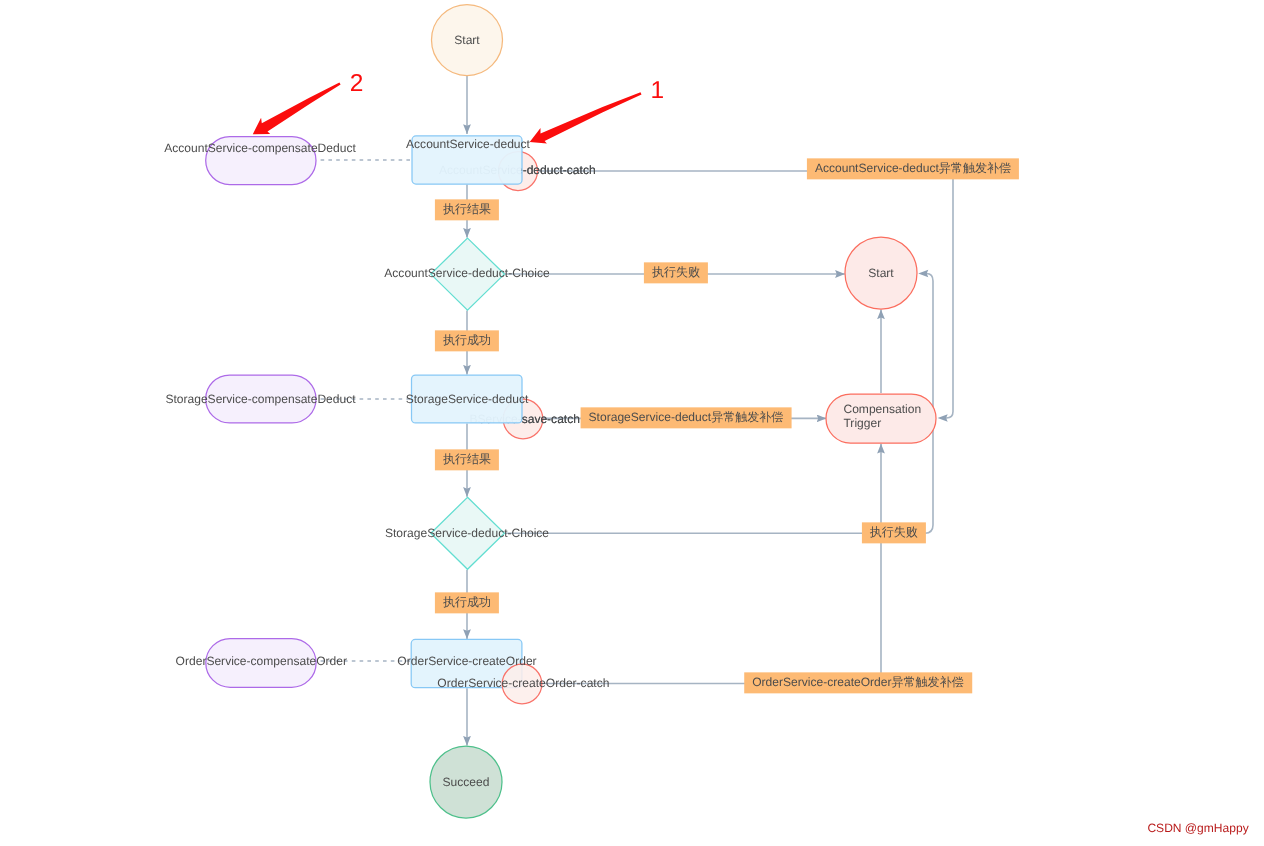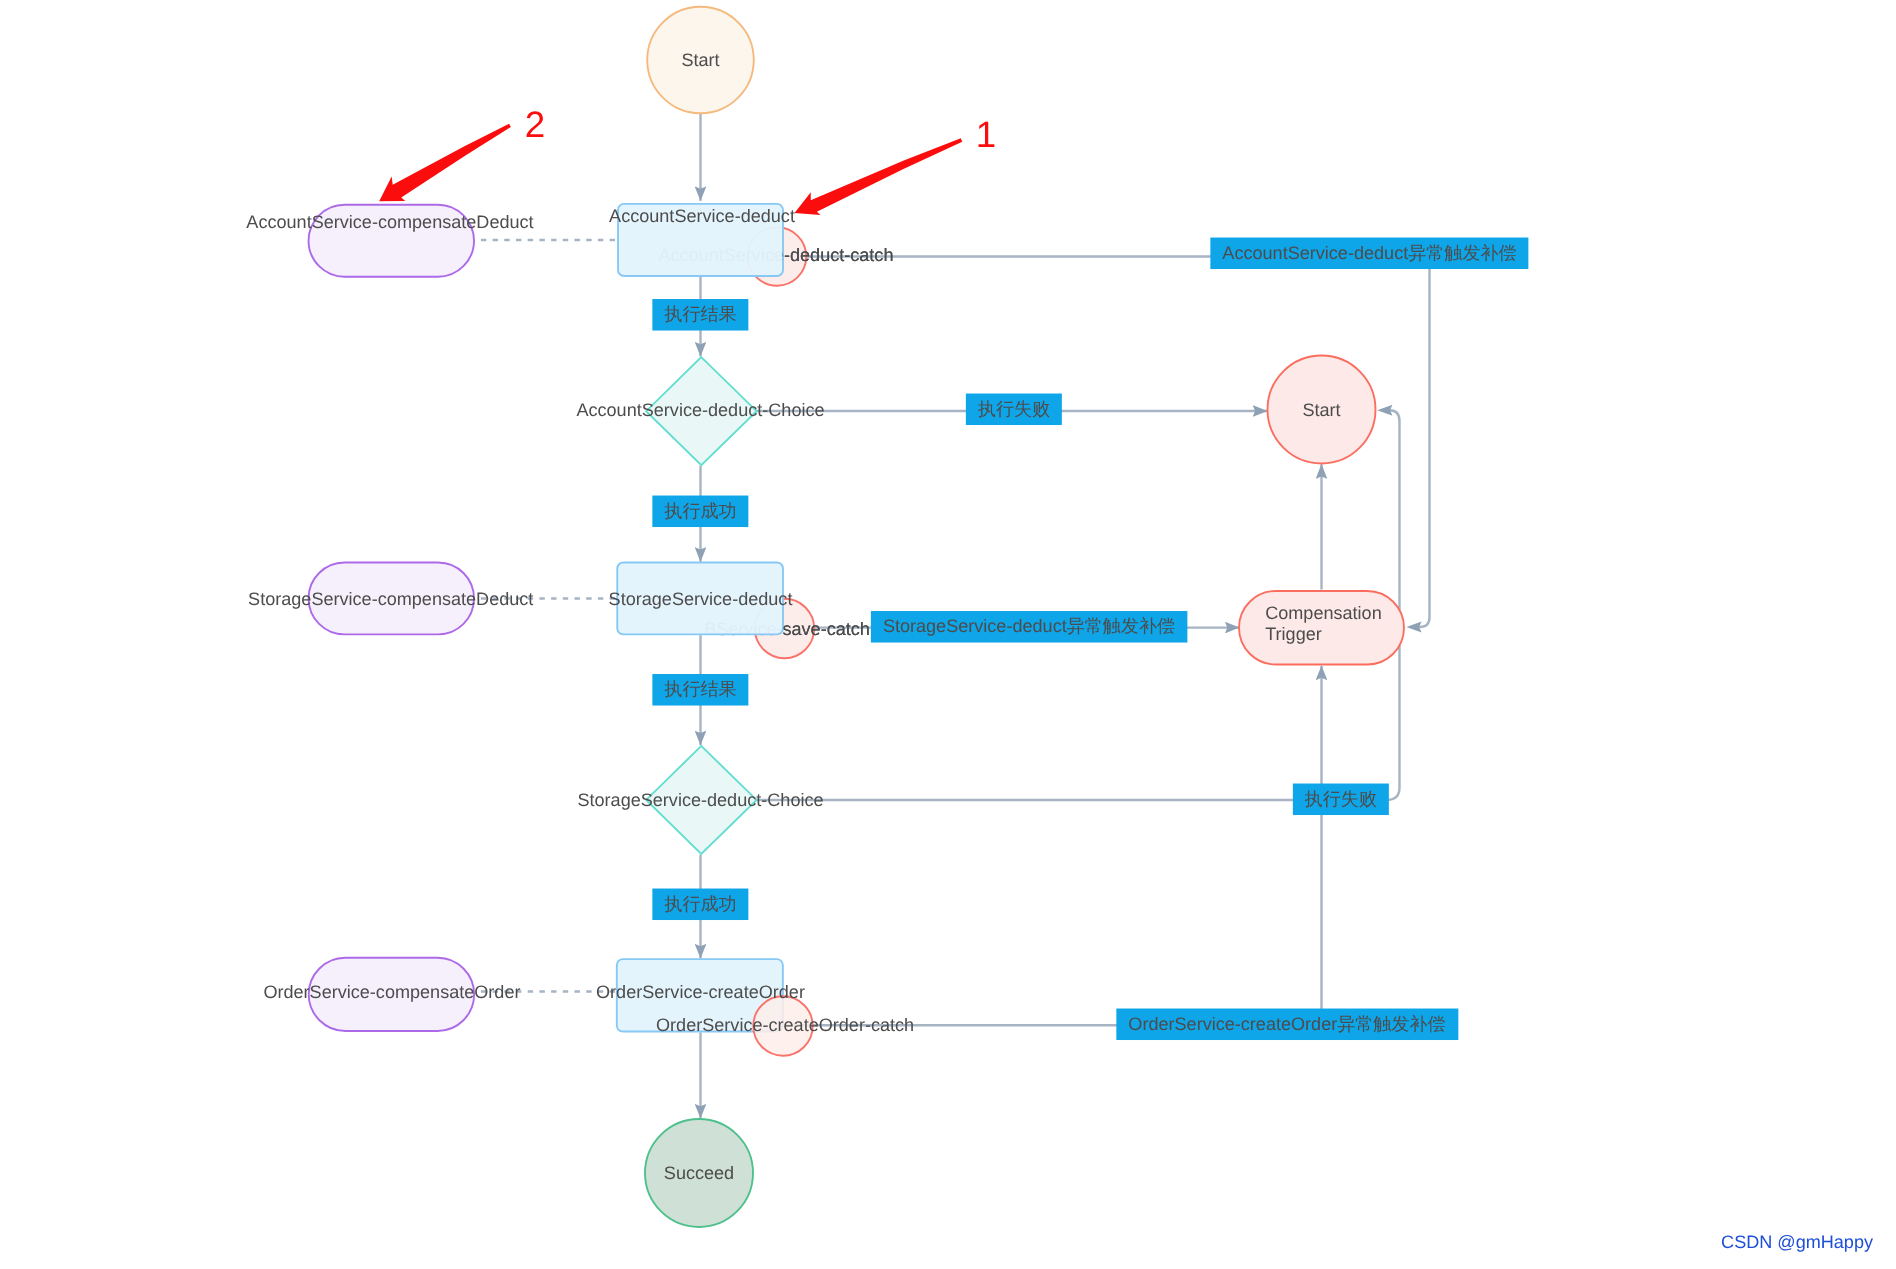--- a/index.html
+++ b/index.html
@@ -4,23 +4,23 @@
 <title>Saga Flow Diagram</title>
 <style>
   html,body{margin:0;padding:0;background:#ffffff;}
   body{width:1264px;height:846px;overflow:hidden;
        font-family:"Liberation Sans","DejaVu Sans",sans-serif;
        -webkit-font-smoothing:antialiased;text-rendering:geometricPrecision;}
   #canvas{position:relative;width:1264px;height:846px;background:#fff;overflow:hidden;}
   svg.layer{position:absolute;left:0;top:0;width:1264px;height:846px;overflow:visible;}
   .lbl{position:absolute;white-space:nowrap;color:#4c4c4c;font-size:12.05px;
        line-height:14px;transform:translate(-50%,-50%);}
-  .elbl{background:#0ea5e9;padding:2.8px 8px 4.5px;}
+  .elbl{background:#fdba74;padding:2.8px 8px 4.5px;}
   .ghost{color:#4c5862;}
-  .watermark{position:absolute;white-space:nowrap;color:#1d4ed8;font-size:12.05px;line-height:14px;}
+  .watermark{position:absolute;white-space:nowrap;color:#b91c1c;font-size:12.05px;line-height:14px;}
   .anno-num{position:absolute;white-space:nowrap;color:#fb0d0d;font-size:24.5px;line-height:24.5px;}
 </style>
 </head>
 <body>
 
 <div id="canvas">
 
   <svg class="layer" viewBox="0 0 1264 846">
     <defs>
       <marker id="ah" viewBox="0 0 9.8 7.8" refX="9.7" refY="3.9" markerWidth="9.8" markerHeight="7.8" orient="auto-start-reverse" markerUnits="userSpaceOnUse">

